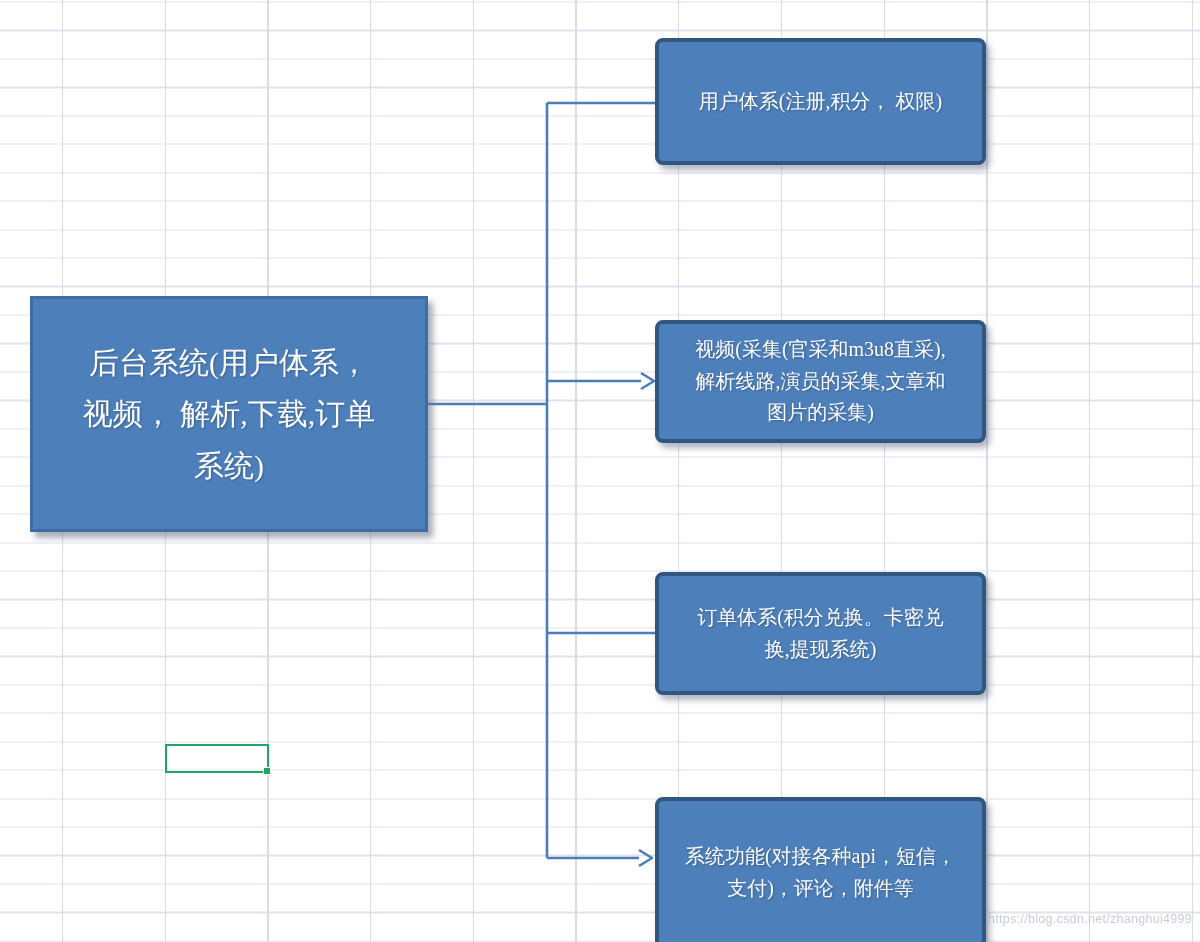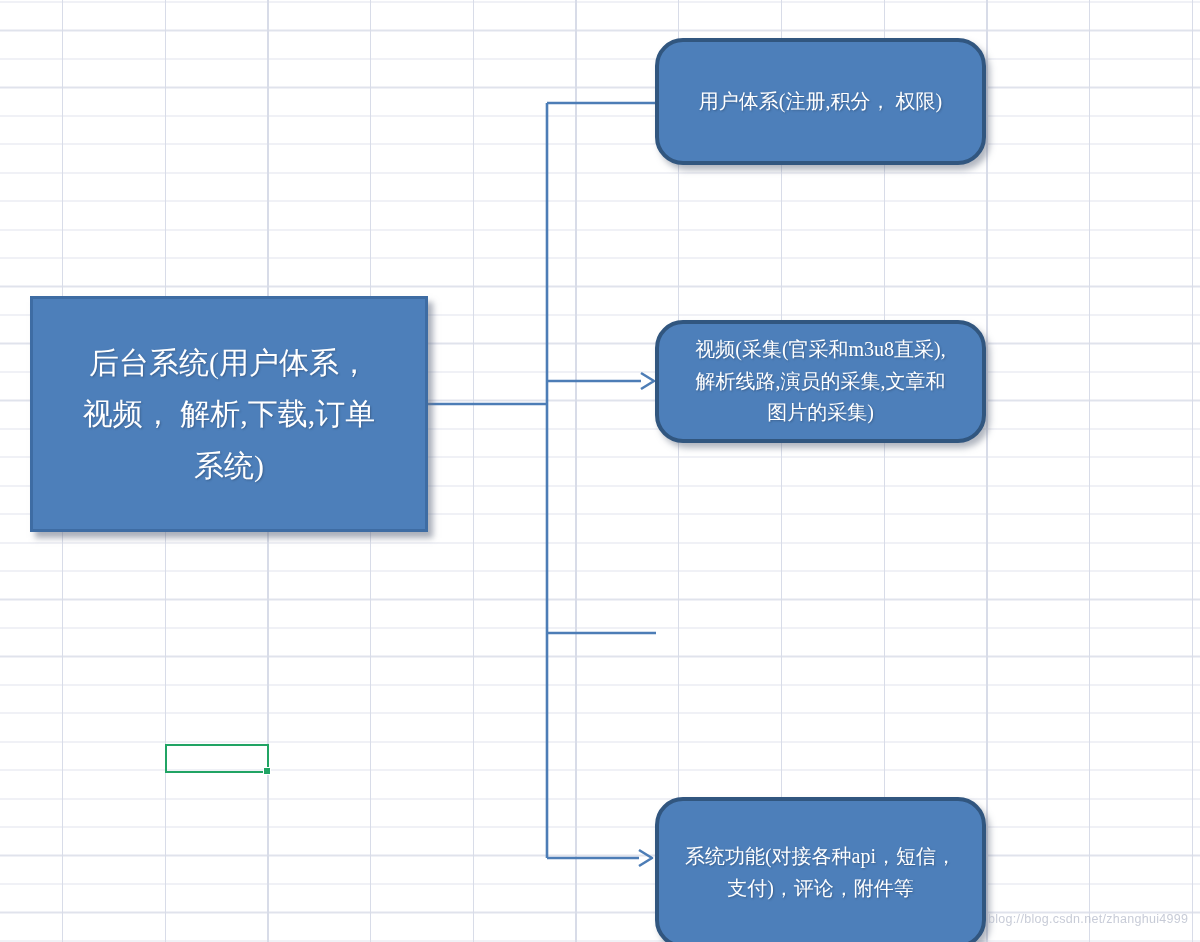--- a/index.html
+++ b/index.html
@@ -28,21 +28,21 @@
   }
   .root-node{
     left:30px;top:296px;width:398px;height:236px;
     border:3px solid #3e6ca3;
     font-size:30px;line-height:1.72;
     box-shadow:5px 6px 6px rgba(100,110,130,.55);
   }
   .branch-node{
     left:655px;width:331px;
     border:4px solid #31567f;
-    border-radius:28px;
+    border-radius:8px;
     font-size:20px;line-height:1.58;
     box-shadow:4px 5px 6px rgba(100,110,130,.5);
     padding:4px 10px;
   }
   .bn1{top:38px;height:127px;}
   .bn2{top:320px;height:123px;}
   .bn3{top:572px;height:123px;}
   .bn4{top:797px;height:151px;}
   .connectors{
     position:absolute;left:0;top:0;z-index:2;
@@ -96,21 +96,25 @@
   <div class="node branch-node bn1">
     <span>用户体系(注册,积分， 权限)</span>
   </div>
 
   <div class="node branch-node bn2">
     <span>视频(采集(官采和m3u8直采),
 解析线路,演员的采集,文章和
 图片的采集)</span>
   </div>
 
+  <div class="node branch-node bn3">
+    <span>订单体系(积分兑换。卡密兑
+换,提现系统)</span>
+  </div>
 
   <div class="node branch-node bn4">
     <span>系统功能(对接各种api，短信，
 支付)，评论，附件等</span>
   </div>
 
-  <div class="watermark">blog://blog.csdn.net/zhanghui4999</div>
+  <div class="watermark">https://blog.csdn.net/zhanghui4999</div>
 
 </div>
 
 </body></html>

